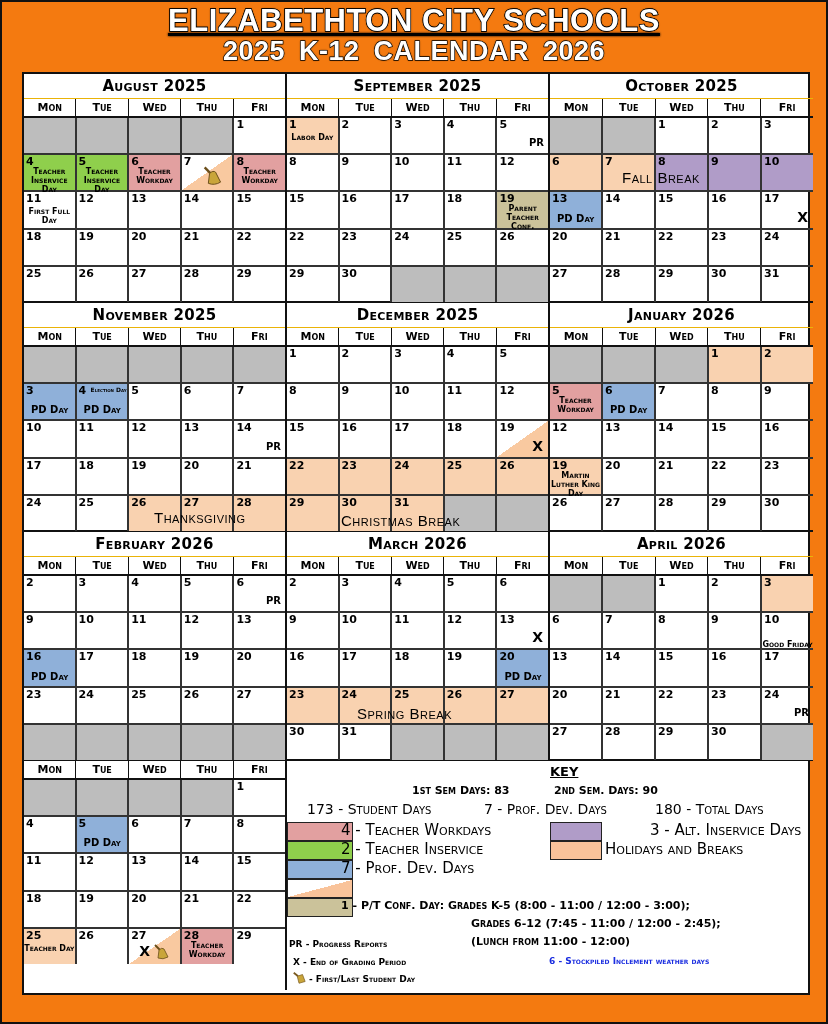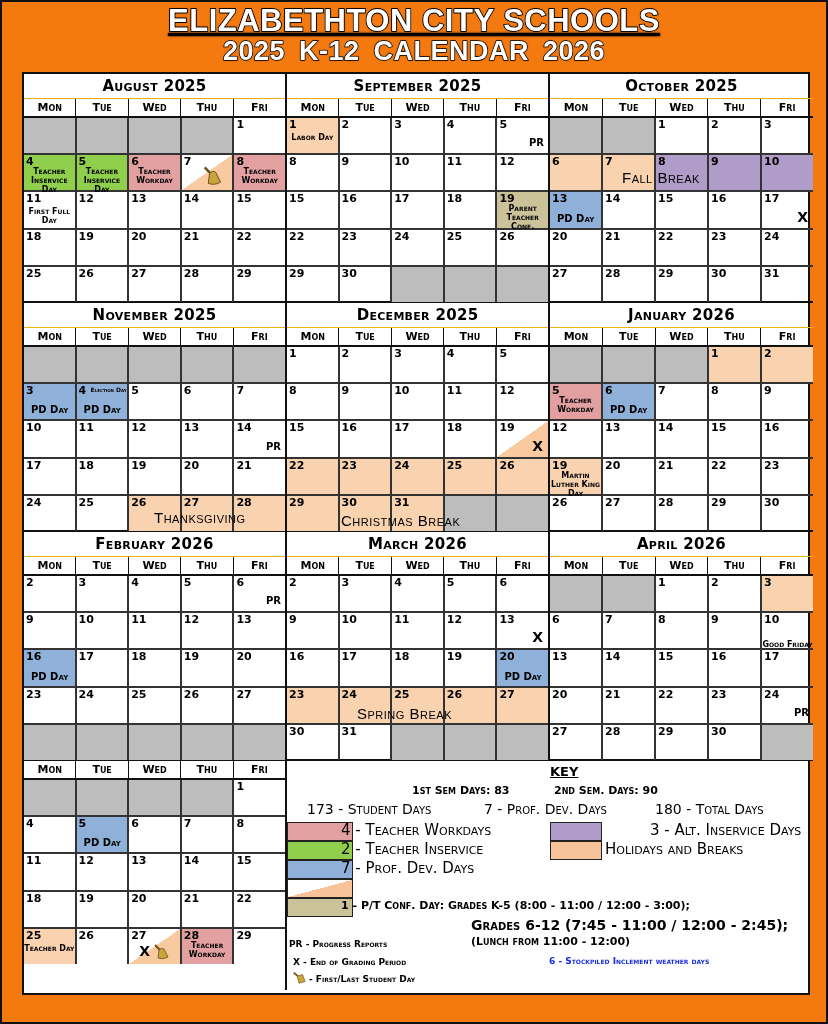--- a/index.html
+++ b/index.html
@@ -64,21 +64,21 @@
     <div class="kt" style="left:54px;top:99px;font-size:15px;font-weight:normal;">7 - Prof. Dev. Days</div>
 
     <div class="sw" style="left:263px;top:62px;width:52px;background:#b09cc8;"></div>
     <div class="kt" style="left:318px;top:61px;font-size:15px;font-weight:normal;margin-left:45px;">3 - Alt. Inservice Days</div>
     <div class="sw" style="left:263px;top:81px;width:52px;background:#f9c39a;"></div>
     <div class="kt" style="left:318px;top:80px;font-size:15px;font-weight:normal;">Holidays and Breaks</div>
 
     <div class="sw" style="left:0;top:119px;background:linear-gradient(to bottom right,#fff 50%,#f9c39a 50%);"></div>
     <div class="sw" style="left:0;top:138px;background:#cbc29a;"></div>
     <div class="kt" style="left:54px;top:139px;font-size:11px;">1 - P/T Conf. Day:  Grades K-5  (8:00 - 11:00 / 12:00 - 3:00);</div>
-    <div class="kt" style="left:184px;top:157px;font-size:14px;">Grades 6-12  (7:45 - 11:00 / 12:00 - 2:45);</div>
+    <div class="kt" style="left:184px;top:157px;font-size:11px;">Grades 6-12  (7:45 - 11:00 / 12:00 - 2:45);</div>
     <div class="kt" style="left:184px;top:175px;font-size:11px;">(Lunch from 11:00 - 12:00)</div>
 
     <div class="kt" style="left:2px;top:179px;font-size:9px;">PR - Progress Reports</div>
     <div class="kt" style="left:6px;top:197px;font-size:9px;">X  - End of Grading Period</div>
     <svg class="bell" style="left:4px;top:211px;width:16px;height:14px;" viewBox="0 0 16 16">
       <line x1="2" y1="2" x2="7" y2="6" stroke="#7a5a20" stroke-width="2"></line>
       <path d="M6 6 L12 4 L15 12 L8 14 Z" fill="#c9a53a" stroke="#7a5a20" stroke-width="0.8"></path>
     </svg>
     <div class="kt" style="left:22px;top:214px;font-size:9px;">- First/Last Student Day</div>
 

